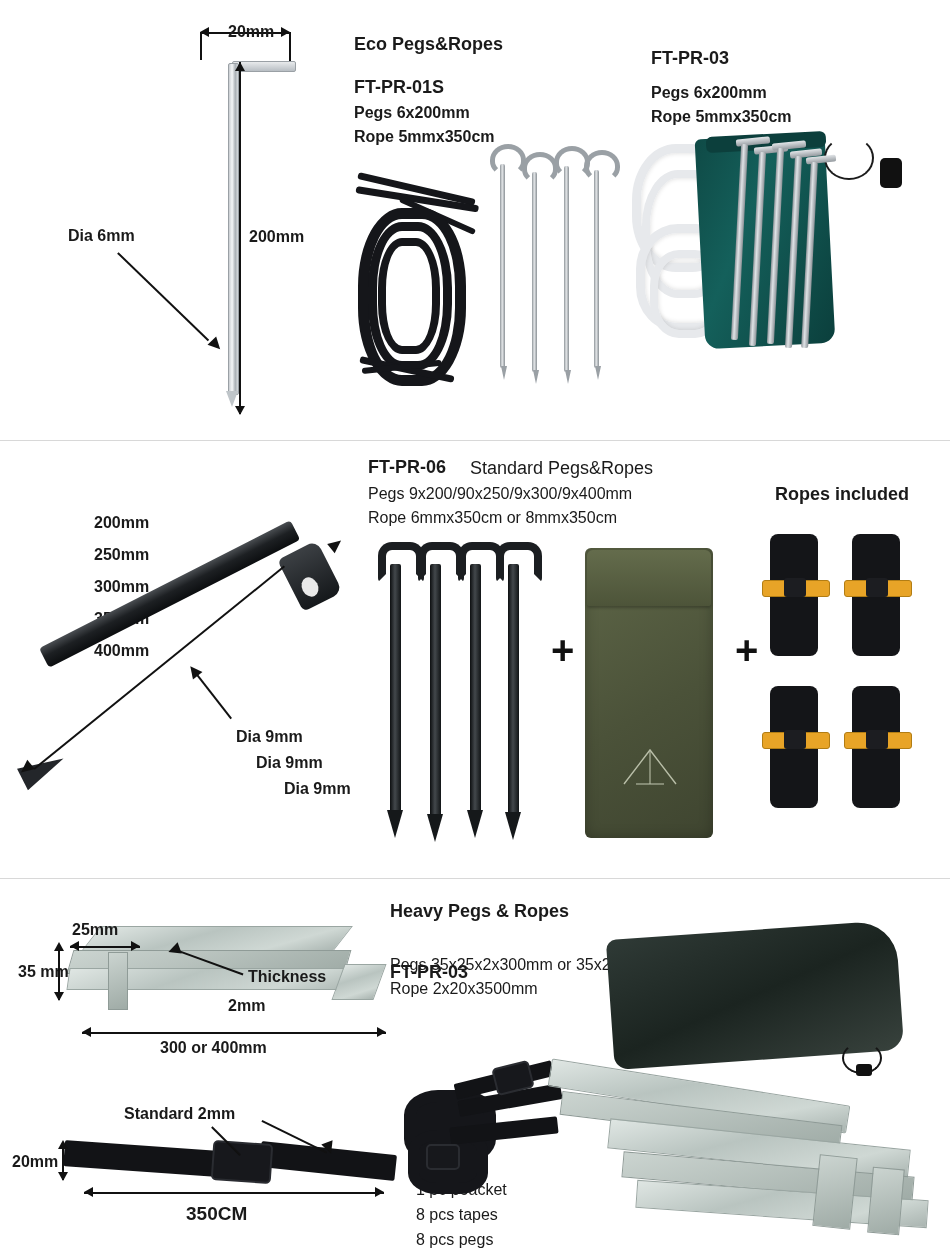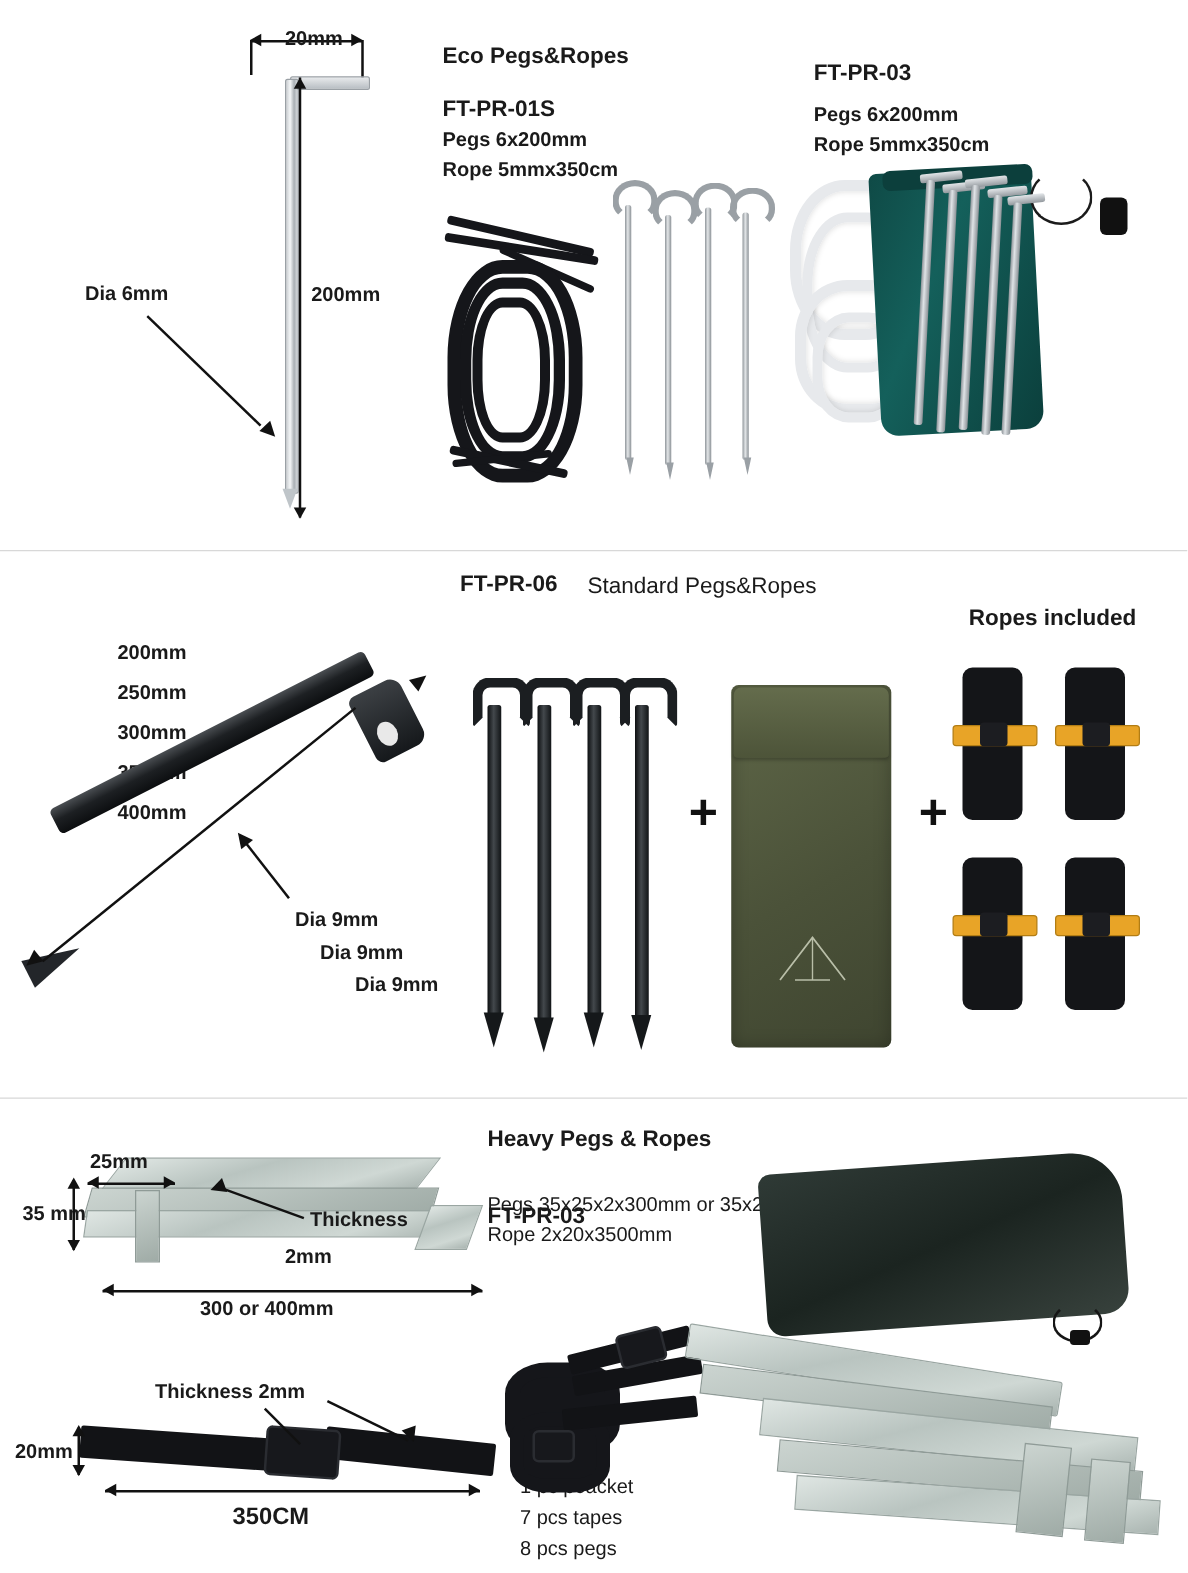--- a/index.html
+++ b/index.html
@@ -408,20 +408,22 @@
     <div class="silver-hook" style="left:162px; top:20px; width:32px; transform:rotate(-6deg);"></div>
     <div class="silver-peg" style="left:162px; top:26px; height:192px; transform:rotate(3deg);"></div>
     <div class="silver-hook" style="left:178px; top:26px; width:30px; transform:rotate(-6deg);"></div>
     <div class="silver-peg" style="left:178px; top:32px; height:186px; transform:rotate(3deg);"></div>
   </div>
 
   <div class="sect-div" style="top:440px;"></div>
 
   <div class="lbl bold big" style="left:368px; top:456px;">FT-PR-06</div>
   <div class="lbl big" style="left:470px; top:457px;">Standard Pegs&amp;Ropes</div>
+  <div class="lbl" style="left:368px; top:484px;">Pegs 9x200/90x250/9x300/9x400mm</div>
+  <div class="lbl" style="left:368px; top:508px;">Rope 6mmx350cm or 8mmx350cm</div>
   <div class="lbl bold big" style="left:775px; top:483px;">Ropes included</div>
 
   <div class="lbl bold" style="left:94px; top:513px;">200mm</div>
   <div class="lbl bold" style="left:94px; top:545px;">250mm</div>
   <div class="lbl bold" style="left:94px; top:577px;">300mm</div>
   <div class="lbl bold" style="left:94px; top:609px;">350mm</div>
   <div class="lbl bold" style="left:94px; top:641px;">400mm</div>
 
   <div class="bigpeg" style="left:20px; top:535px; width:330px; height:250px;">
     <div class="bigpeg-body" style="left:24px; top:112px; width:282px; height:22px; transform:rotate(-27deg); transform-origin:0 50%;"></div>
@@ -538,38 +540,38 @@
   <div class="arrow-head tri-left" style="left:82px; top:1027px;"></div>
   <div class="arrow-head tri-right" style="left:377px; top:1027px;"></div>
   <div class="lbl bold" style="left:160px; top:1038px;">300 or 400mm</div>
 
   <div style="position:absolute; left:64px; top:1130px; width:330px; height:70px;">
     <div class="tape" style="left:0px; top:16px; width:168px; height:26px; transform:rotate(4deg);"></div>
     <div class="tape" style="left:196px; top:18px; width:136px; height:26px; transform:rotate(6deg);"></div>
     <div class="buckle" style="left:148px; top:12px; width:56px; height:36px; transform:rotate(4deg);"></div>
   </div>
 
-  <div class="lbl bold" style="left:124px; top:1104px;">Thickness 2mm</div>
+  <div class="lbl bold" style="left:124px; top:1104px;">Standard 2mm</div>
   <div class="arrow-line" style="left:262px; top:1120px; width:72px; transform:rotate(26deg);"></div>
   <div class="arrow-head" style="left:323px; top:1142px; border-width:0 6px 12px 6px; border-color:transparent transparent #111 transparent; transform:rotate(160deg);"></div>
   <div class="arrow-line" style="left:212px; top:1126px; width:40px; transform:rotate(45deg);"></div>
 
   <div class="lbl bold" style="left:12px; top:1152px;">20mm</div>
   <div class="dim-v" style="left:62px; top:1142px; height:38px;"></div>
   <div class="arrow-head tri-up" style="left:58px; top:1140px;"></div>
   <div class="arrow-head tri-down" style="left:58px; top:1172px;"></div>
 
   <div class="dim-h" style="left:84px; top:1192px; width:300px;"></div>
   <div class="arrow-head tri-left" style="left:84px; top:1187px;"></div>
   <div class="arrow-head tri-right" style="left:375px; top:1187px;"></div>
   <div class="lbl bold" style="left:186px; top:1202px; font-size:19px;">350CM</div>
 
   <div class="lbl" style="left:416px; top:1155px;">1 set=</div>
   <div class="lbl" style="left:416px; top:1180px;">1 pc poacket</div>
-  <div class="lbl" style="left:416px; top:1205px;">7 pcs tapes</div>
+  <div class="lbl" style="left:416px; top:1205px;">8 pcs tapes</div>
   <div class="lbl" style="left:416px; top:1230px;">8 pcs pegs</div>
 
   <div style="position:absolute; left:398px; top:1060px; width:170px; height:130px;">
     <div class="strap-coil" style="left:6px; top:30px; width:68px; height:50px; border-radius:34px/25px; border-width:12px;"></div>
     <div class="strap-coil" style="left:10px; top:70px; width:58px; height:42px; border-radius:29px/21px; border-width:11px;"></div>
     <div class="tape" style="left:56px; top:12px; width:100px; height:16px; transform:rotate(-14deg);"></div>
     <div class="tape" style="left:60px; top:32px; width:104px; height:16px; transform:rotate(-10deg);"></div>
     <div class="tape" style="left:52px; top:62px; width:108px; height:17px; transform:rotate(-6deg);"></div>
     <div class="buckle" style="left:96px; top:4px; width:34px; height:24px; transform:rotate(-14deg);"></div>
     <div class="buckle" style="left:28px; top:84px; width:30px; height:22px;"></div>

